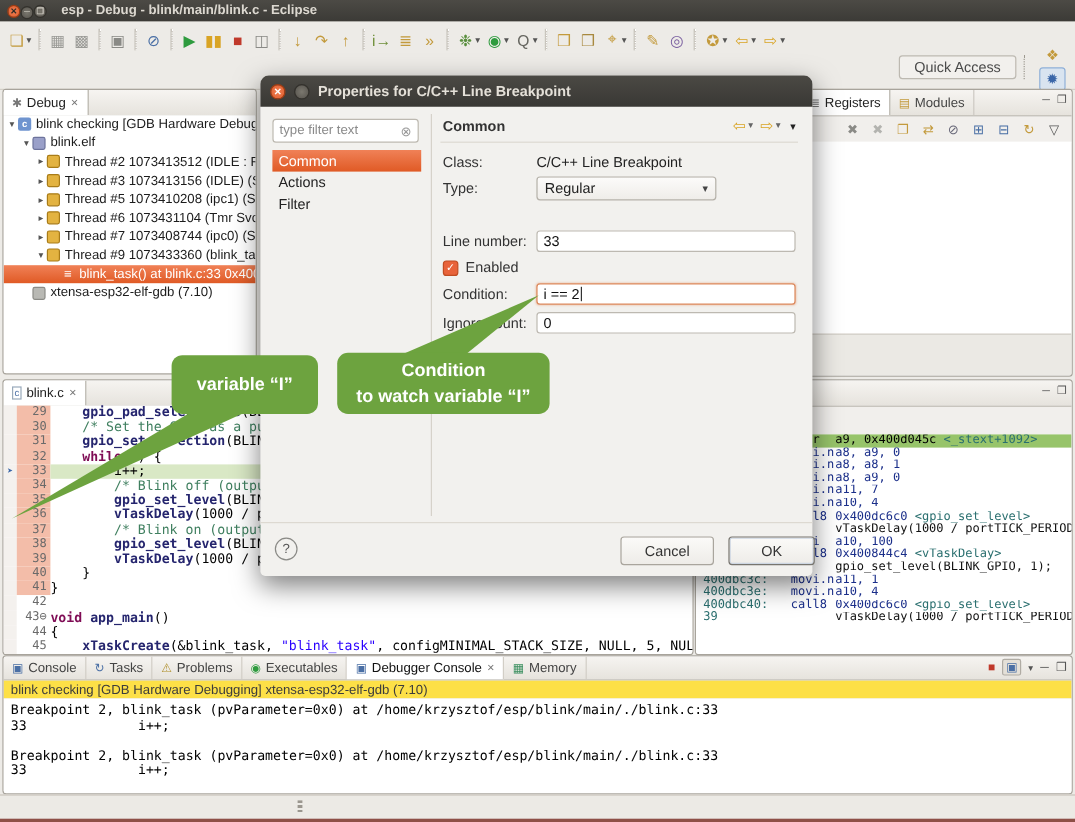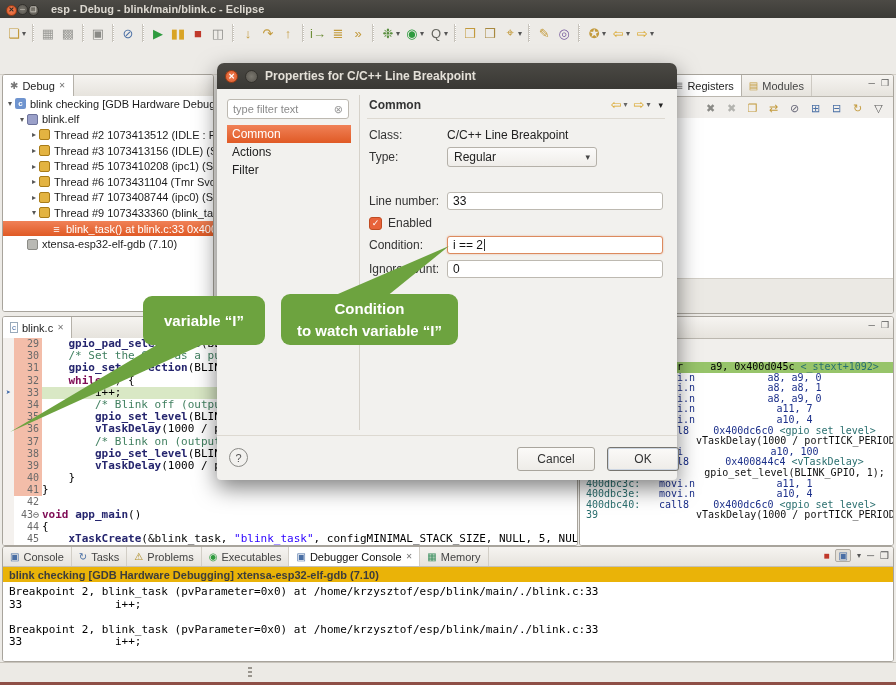--- a/index.html
+++ b/index.html
@@ -64,37 +64,37 @@
   
   #asmbar{height:24px;background:#F1EFEC;border-bottom:1px solid #CBC7C0;display:flex;align-items:center;gap:3px;padding:0 4px;}
   .loc{width:52px;height:16px;border:1px solid #B5B1A9;border-radius:8px;background:#fff;font-size:10px;color:#555;
        display:flex;align-items:center;padding:0 4px;gap:3px;}
   .abtn{width:18px;height:18px;display:flex;align-items:center;justify-content:center;font-size:11px;border-radius:3px;}
   .abtn.pressed{background:#e4e0d8;border:1px solid #b0aca4;box-sizing:border-box;}
   #dlines{position:absolute;left:0;top:45px;right:0;bottom:0;background:#fff;}
   .aline{height:10.6px;display:flex;font-size:10px;line-height:10.6px;white-space:pre;}
   .aaddr{width:73px;flex:none;color:#2a6f6f;padding-left:6px;}
   .amn{width:37px;flex:none;color:#1b2f8a;}
-  .aops{flex:1;color:#1b2f8a;overflow:hidden;text-align:center;}
+  .aops{flex:1;color:#1b2f8a;overflow:hidden;}
   .asym{color:#2a6f6f;}
   .asrc{color:#111;}
   .aline.acur{background:#97C46A;}
   .aline.acur .amn,.aline.acur .aops{color:#000;}
   
   #regbar{height:22px;display:flex;justify-content:flex-end;align-items:center;gap:4px;padding:0 6px;background:#F1EFEC;border-bottom:1px solid #D8D4CC;}
   .rbtn{width:17px;height:17px;display:flex;align-items:center;justify-content:center;font-size:11px;}
   #regempty{position:absolute;left:0;top:43px;right:0;bottom:34px;background:#fff;}
   #regband{position:absolute;left:0;bottom:0;right:0;height:34px;background:#EBE9E4;border-top:1px solid #D2CEC6;}
   
   #ctabs{height:19px;background:linear-gradient(#F6F4F1,#E6E3DD);border-bottom:1px solid #C4C0B8;display:flex;align-items:stretch;position:relative;}
   .ctab{display:flex;align-items:center;gap:4px;font-size:11px;color:#444;padding:0 7px;border-right:1px solid #D2CEC6;}
   .ctab.active{background:#fff;color:#111;}
   #cicons{position:absolute;right:4px;top:2px;display:flex;gap:6px;align-items:center;font-size:10px;}
-  #cstatus{height:15px;background:#eab308;border-bottom:1px solid #DDD9D1;font-size:11px;color:#3c3c3c;
-     display:flex;align-items:center;padding:0 6px;font-weight:bold;}
+  #cstatus{height:15px;background:#fde047;border-bottom:1px solid #DDD9D1;font-size:11px;color:#3c3c3c;
+     display:flex;align-items:center;padding:0 6px;}
   #clines{position:absolute;left:0;top:35px;right:0;bottom:0;background:#fff;padding:4px 0 0 6px;}
   .cline{font-size:11px;line-height:12.6px;white-space:pre;color:#000;}
   
   #statusbar{position:absolute;left:0;top:662px;width:896px;height:20px;background:#ECEAE5;border-top:1px solid #C8C4BC;}
   #draghandle{position:absolute;left:248px;top:4px;width:4px;height:12px;
      background:repeating-linear-gradient(#9a968e 0 2px,transparent 2px 4px);}
   
   #dialog{position:absolute;left:217px;top:63px;width:460px;height:417px;background:#F2F1EE;
      border-radius:7px 7px 4px 4px;box-shadow:0 8px 22px rgba(0,0,0,.5);z-index:40;}
   #dlg-title{height:26px;background:linear-gradient(#4b4944,#393834);border-radius:7px 7px 0 0;color:#E4E0D8;
@@ -190,20 +190,28 @@
         <span class="ticon" style="color: rgb(195, 154, 60);">✎</span>
         <span class="ticon" style="color: rgb(122, 95, 160);">◎</span>
         <div class="tsep"></div>
         <span class="ticon" style="color: rgb(195, 154, 60);">✪</span>
         <span class="tdrop">▾</span>
         <span class="ticon" style="color: rgb(217, 164, 37);">⇦</span>
         <span class="tdrop">▾</span>
         <span class="ticon" style="color: rgb(217, 164, 37);">⇨</span>
         <span class="tdrop">▾</span>
       </div>
+    <div id="tb2">
+      <span class="qa">Quick Access</span>
+      <span class="pdiv"></span>
+      <span id="pbar">
+          <span class="pbtn" style="color: rgb(195, 154, 60);">❖</span>
+          <span class="pbtn pressed" style="color: rgb(58, 102, 168);">✹</span>
+        </span>
+    </div>
   </div>
 
   <div class="panel" style="left:2px;top:74px;width:212px;height:238px;">
     <div class="tabbar">
       <div class="tab active">
         <span class="ficon" style="color:#777;">✱</span>
         <span>Debug</span>
         <span class="tclose">✕</span>
       </div>
     </div>

